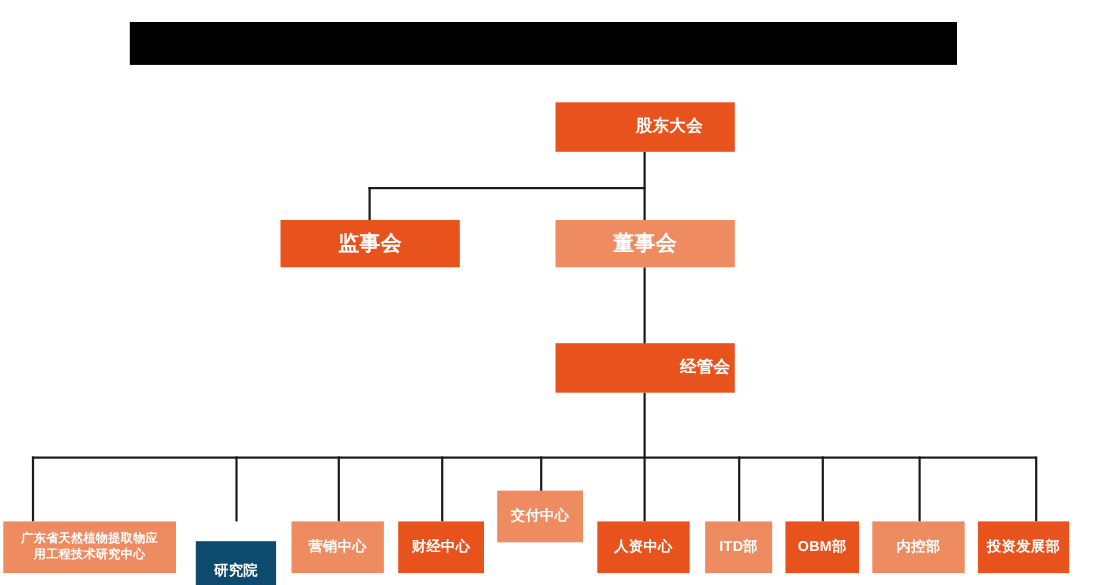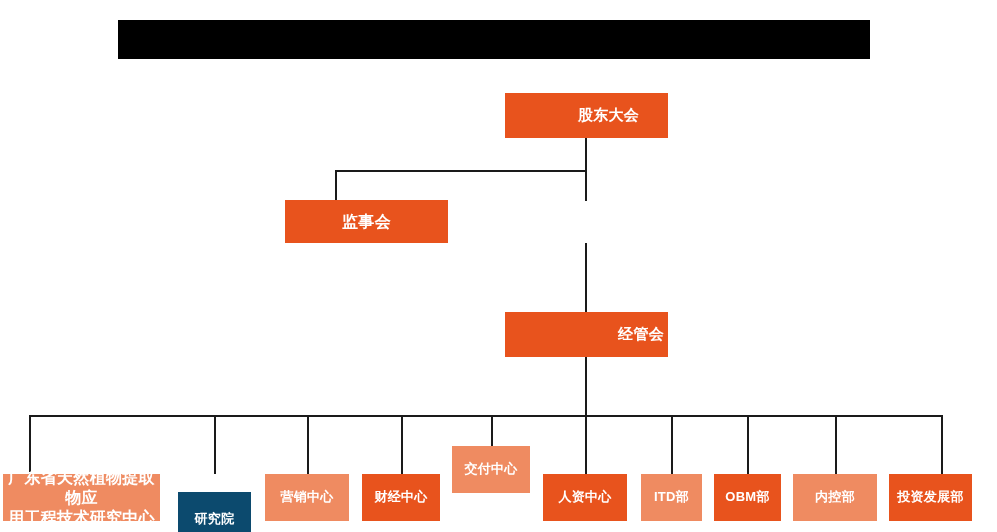--- a/index.html
+++ b/index.html
@@ -48,23 +48,23 @@
   .node.dark  { background: #e8531d; }
   .node.light { background: #ef8b61; }
 
   .node .label {
     display: block;
     padding: 0 4px;
     white-space: pre-line;
   }
 
   .fs-15 { font-size: 15px; }
-  .fs-14 { font-size: 16px; margin-left: 30px; }
+  .fs-14 { font-size: 19px; }
   .fs-13 { font-size: 13px; }
-  .fs-11 { font-size: 16px; }
+  .fs-11 { font-size: 11px; }
 </style>
 </head>
 <body>
 
 <div id="canvas" style="width: 997px; height: 532px; background: rgb(255, 255, 255);">
 
   <div class="redaction-bar" id="redaction-bar" style="left: 118px; top: 20px; width: 752px; height: 39px; background: rgb(0, 0, 0);"></div>
 
   <div class="conn v" id="c-shareholders-down" style="left: 585px; top: 138px; height: 33px; background: rgb(26, 26, 26);"></div>
   <div class="conn h" id="c-split-h" style="left: 335px; top: 170px; width: 251px; background: rgb(26, 26, 26);"></div>
@@ -87,20 +87,23 @@
     </div>
 
   <div class="node dark fs-15" id="node-shareholders" style="left: 505px; top: 93px; width: 163px; height: 45px; background: rgb(232, 83, 29); color: rgb(255, 255, 255); padding-left: 44px;">
     <span class="label">股东大会</span>
   </div>
 
   <div class="node dark fs-14" id="node-supervisors" style="left: 255px; top: 200px; width: 163px; height: 43px; background: rgb(232, 83, 29); color: rgb(255, 255, 255);">
     <span class="label">监事会</span>
   </div>
 
+  <div class="node light fs-14" id="node-directors" style="left: 505px; top: 200px; width: 163px; height: 43px; background: rgb(239, 139, 97); color: rgb(255, 255, 255);">
+    <span class="label">董事会</span>
+  </div>
 
   <div class="node dark fs-15" id="node-management" style="left: 505px; top: 312px; width: 163px; height: 45px; background: rgb(232, 83, 29); color: rgb(255, 255, 255); justify-content: flex-end;">
     <span class="label">经管会</span>
   </div>
 
   <div id="department-nodes">
       <div class="node light fs-11" style="left: 3px; top: 474px; width: 157px; height: 47px; background: rgb(239, 139, 97); color: rgb(255, 255, 255);">
         <span class="label">广东省天然植物提取物应
 用工程技术研究中心</span>
       </div>

